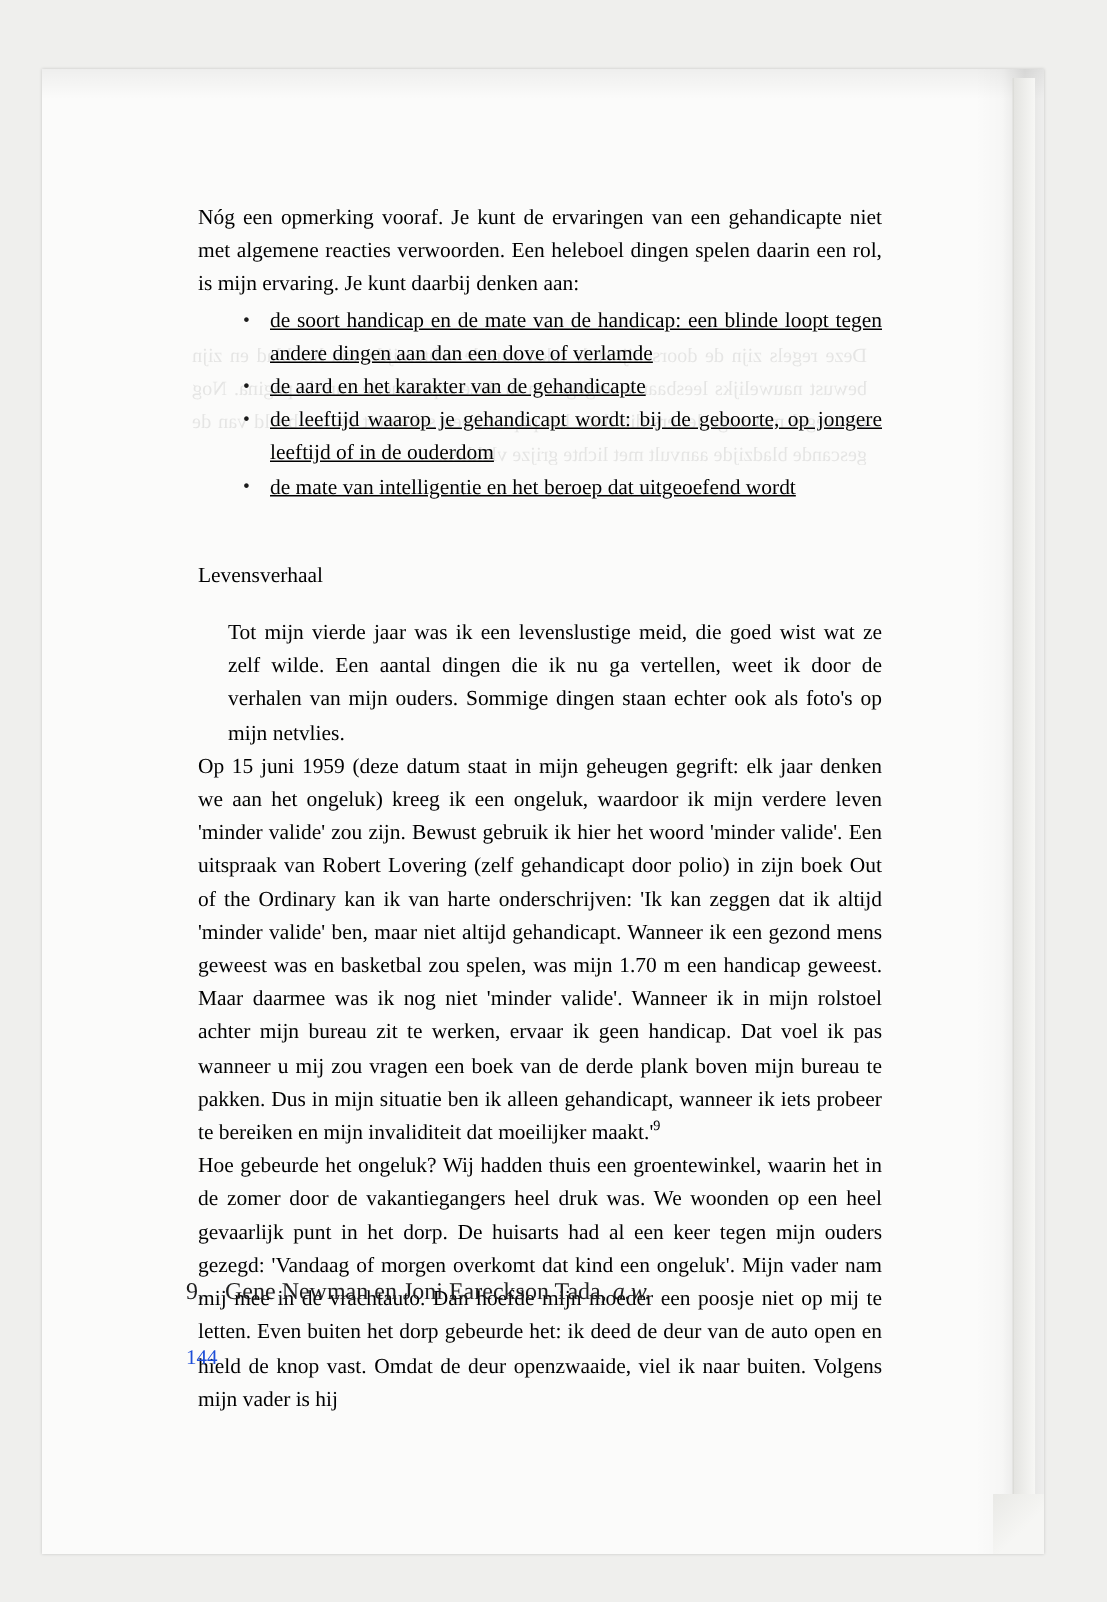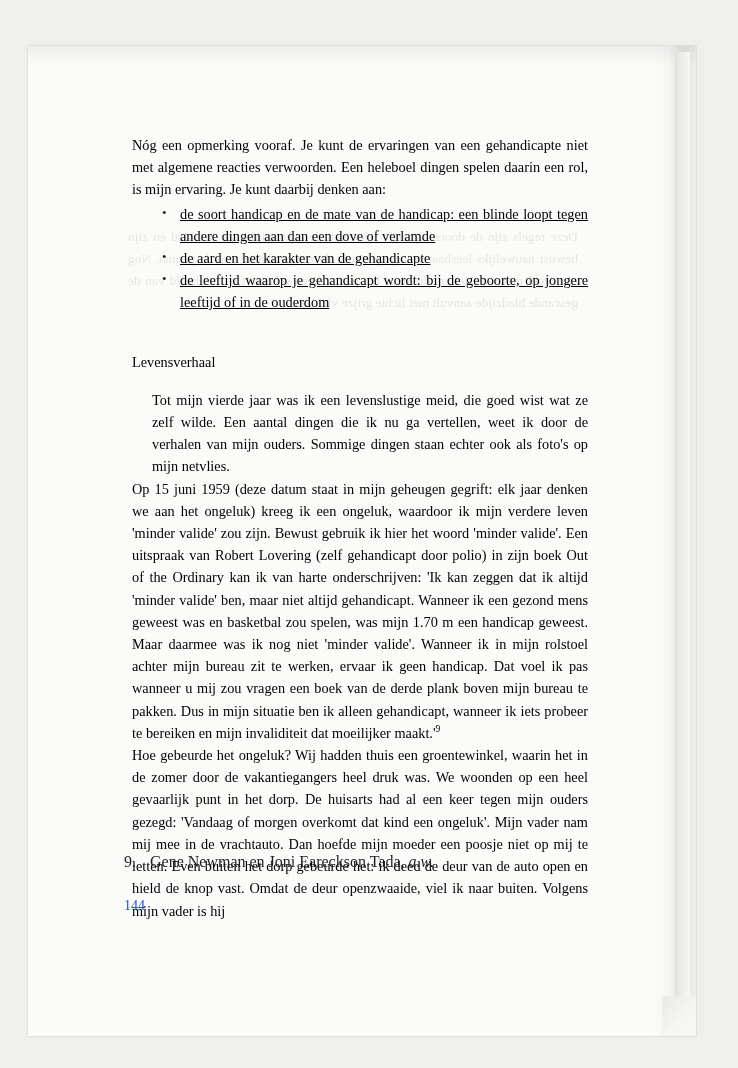--- a/index.html
+++ b/index.html
@@ -156,20 +156,21 @@
       van de gescande bladzijde aanvult met lichte grijze vlekken.
     </div>
 
     <div class="text-col">
       <p class="para">Nóg een opmerking vooraf. Je kunt de ervaringen van een gehandicapte niet met algemene reacties verwoorden. Een heleboel dingen spelen daarin een rol, is mijn ervaring. Je kunt daarbij denken aan:</p>
 
       <ul class="bullets">
         <li>de soort handicap en de mate van de handicap: een blinde loopt tegen andere dingen aan dan een dove of verlamde</li>
         <li>de aard en het karakter van de gehandicapte</li>
         <li>de leeftijd waarop je gehandicapt wordt: bij de geboorte, op jongere leeftijd of in de ouderdom</li>
+        <li>de mate van intelligentie en het beroep dat uitgeoefend wordt</li>
       </ul>
 
       <p class="para section-head">Levensverhaal</p>
 
       <p class="para body-block">Tot mijn vierde jaar was ik een levenslustige meid, die goed wist wat ze zelf wilde. Een aantal dingen die ik nu ga vertellen, weet ik door de verhalen van mijn ouders. Sommige dingen staan echter ook als foto's op mijn netvlies.</p>
       <p class="para"><span>Op 15 juni 1959 (deze datum staat in mijn geheugen gegrift: elk jaar denken we aan het ongeluk) kreeg ik een ongeluk, waardoor ik mijn verdere leven 'minder valide' zou zijn. Bewust gebruik ik hier het woord 'minder valide'. Een uitspraak van Robert Lovering (zelf gehandicapt door polio) in zijn boek Out of the Ordinary kan ik van harte onderschrijven: 'Ik kan zeggen dat ik altijd 'minder valide' ben, maar niet altijd gehandicapt. Wanneer ik een gezond mens geweest was en basketbal zou spelen, was mijn 1.70 m een handicap geweest. Maar daarmee was ik nog niet 'minder valide'. Wanneer ik in mijn rolstoel achter mijn bureau zit te werken, ervaar ik geen handicap. Dat voel ik pas wanneer u mij zou vragen een boek van de derde plank boven mijn bureau te pakken. Dus in mijn situatie ben ik alleen gehandicapt, wanneer ik iets probeer te bereiken en mijn invaliditeit dat moeilijker maakt.'</span><sup class="fn">9</sup></p>
       <p class="para">Hoe gebeurde het ongeluk? Wij hadden thuis een groentewinkel, waarin het in de zomer door de vakantiegangers heel druk was. We woonden op een heel gevaarlijk punt in het dorp. De huisarts had al een keer tegen mijn ouders gezegd: 'Vandaag of morgen overkomt dat kind een ongeluk'. Mijn vader nam mij mee in de vrachtauto. Dan hoefde mijn moeder een poosje niet op mij te letten. Even buiten het dorp gebeurde het: ik deed de deur van de auto open en hield de knop vast. Omdat de deur openzwaaide, viel ik naar buiten. Volgens mijn vader is hij</p>
     </div>
 
     <div class="footnote">

